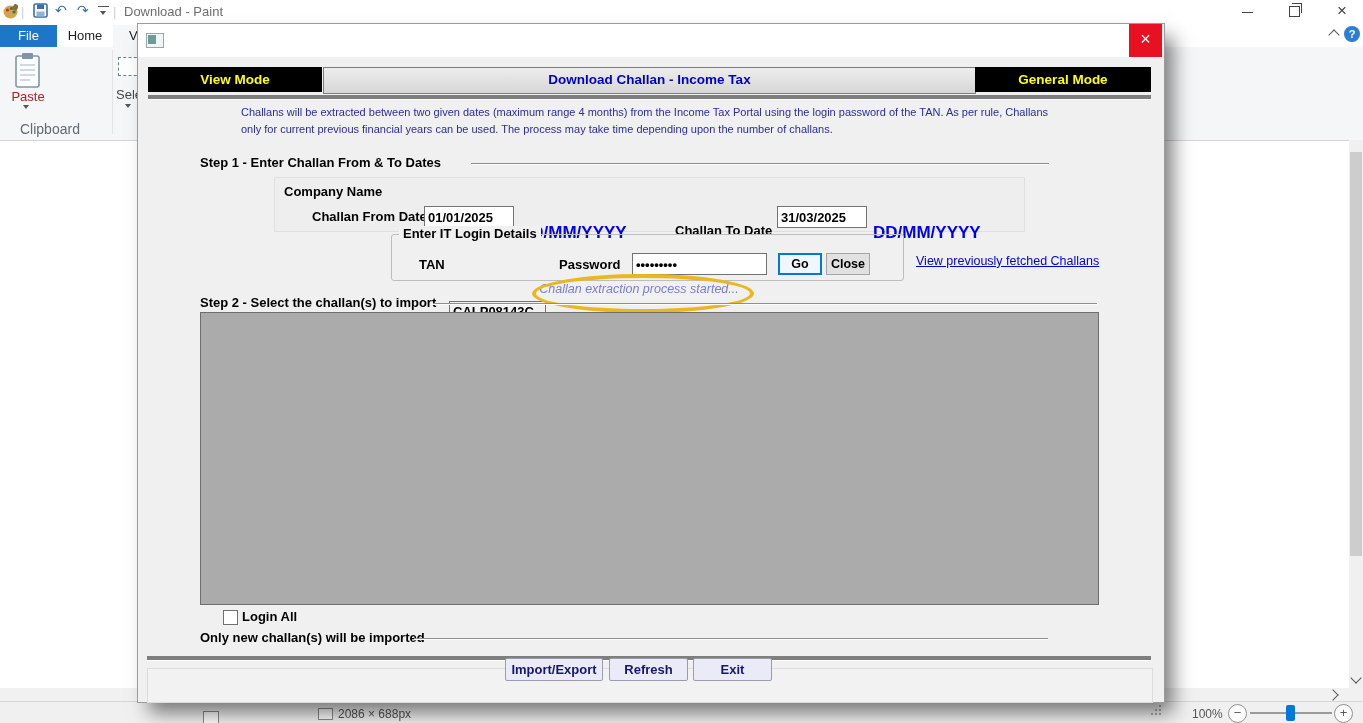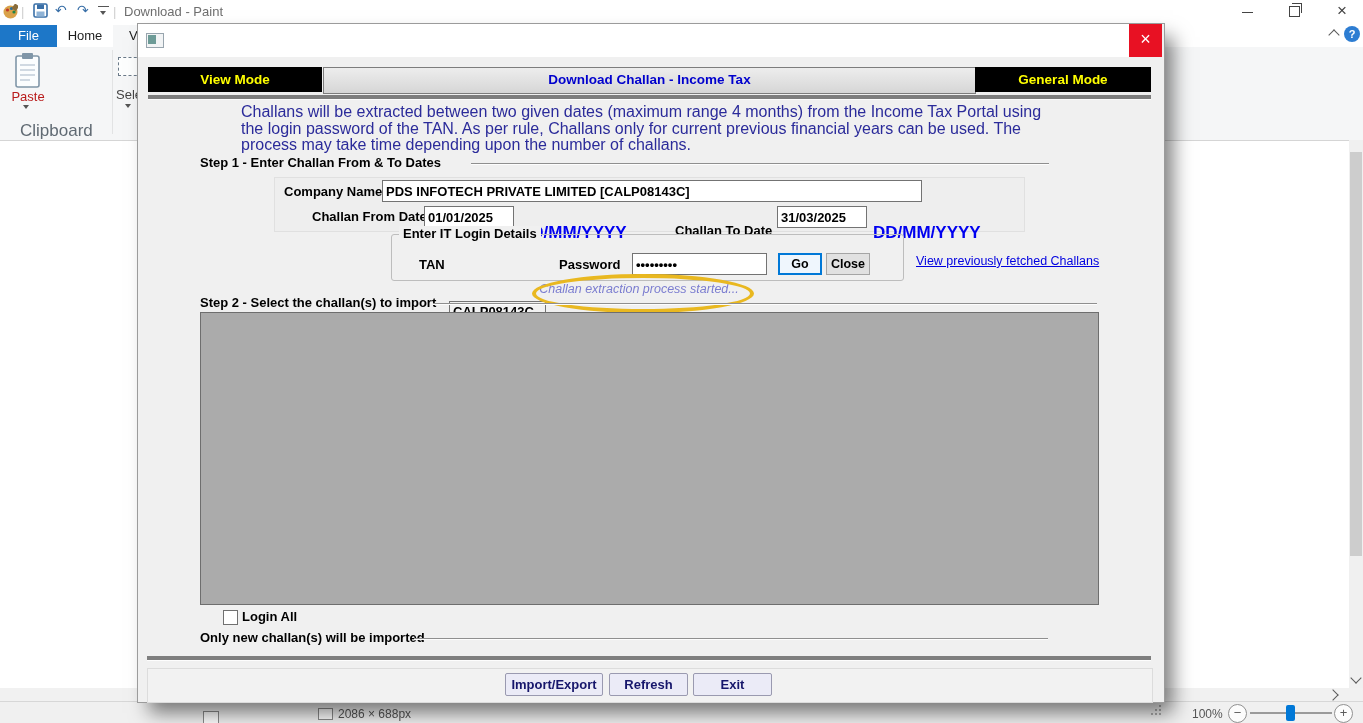--- a/index.html
+++ b/index.html
@@ -14,21 +14,21 @@
   .winbtn-min{left:1242px;top:12px;width:11px;height:1px;background:#444;}
   .winbtn-restore{left:1289px;top:6px;width:9px;height:9px;border:1px solid #444;background:#fff;}
   .winbtn-restore::before{content:"";position:absolute;left:2px;top:-4px;width:9px;height:9px;border:1px solid #444;border-bottom:none;border-left:none;}
   .winbtn-close{left:1333px;top:1px;width:18px;height:20px;color:#444;font-size:17px;line-height:20px;text-align:center;}
 
   .tab-file{left:0;top:25px;width:57px;height:22px;background:#1d77c8;color:#fff;font-size:13px;text-align:center;line-height:22px;}
   .tab-home{left:57px;top:25px;width:56px;height:22px;background:#ffffff;color:#1e1e1e;font-size:13px;text-align:center;line-height:22px;}
   .tab-view{left:113px;top:25px;width:45px;height:22px;color:#1e1e1e;font-size:13px;line-height:22px;padding-left:16px;background:#f5f6f7;}
   .ribbon{left:0;top:47px;width:1363px;height:93px;background:#f5f6f7;border-bottom:1px solid #d7d8d9;}
   .ribbon-grp-sep{left:112px;top:50px;width:1px;height:84px;background:#e2e3e4;}
-  .ribbon-label{color:#606a73;font-size:17px;}
+  .ribbon-label{color:#606a73;font-size:14px;}
   .disabled-label{color:#9aa0a6;font-size:13px;}
   .dd-arrow{width:0;height:0;border-left:3.5px solid transparent;border-right:3.5px solid transparent;border-top:4px solid #555;}
   .chev{width:7px;height:7px;border-right:1.6px solid #5a5a5a;border-bottom:1.6px solid #5a5a5a;}
   .chev-down{transform:rotate(45deg);}
   .chev-right{transform:rotate(-45deg);}
   .chev-up{transform:rotate(-135deg);}
   .help-circle{left:1344px;top:26px;width:16px;height:16px;border-radius:50%;background:#2d7dd2;color:#fff;font-size:11px;font-weight:bold;text-align:center;line-height:16px;}
 
   
   .canvas{left:0;top:140px;width:1363px;height:561px;background:#ffffff;border-top:1px solid #d5d5d5;}
@@ -45,39 +45,39 @@
 
   
   .dialog{left:137px;top:23px;width:1026px;height:678px;background:#f0f0f0;border:1px solid #9b9b9b;box-shadow:10px 12px 18px -2px rgba(0,0,0,0.5);}
   .dlg-titlebar{left:0;top:0;width:1024px;height:33px;background:#ffffff;}
   .dlg-icon{left:8px;top:9px;width:16px;height:13px;border:1px solid #98a5ae;background:#f2f4f5;}
   .dlg-icon::before{content:"";position:absolute;left:1px;top:1px;width:8px;height:9px;background:#6d9b97;}
   .dlg-close{left:991px;top:0;width:33px;height:33px;background:#e81123;color:#fff;font-size:18px;text-align:center;line-height:31px;}
   .mode-tab{top:43px;height:25px;background:#000;color:#ffff00;font-weight:bold;font-size:13.5px;text-align:center;line-height:25px;}
   .mode-center{left:185px;top:43px;width:651px;height:25px;background:linear-gradient(#ededed,#d6d6d6);border:1px solid #7d7d7d;color:#0000cd;font-weight:bold;font-size:13.5px;text-align:center;line-height:23px;}
   .bar{background:#7e7e7e;height:4px;box-shadow:0 1px 0 #fdfdfd;}
-  .intro{left:103px;top:80px;width:812px;color:#2b2b9a;font-size:16px;line-height:16.5px;}
+  .intro{left:103px;top:80px;width:812px;color:#2b2b9a;font-size:11px;line-height:16.5px;}
   .step-label{color:#000;font-size:13px;font-weight:bold;white-space:nowrap;}
   .etch{height:1px;background:#8f8f8f;box-shadow:0 1px 0 #fdfdfd;}
   .panel{left:136px;top:153px;width:749px;height:53px;background:#eeeeee;border:1px solid #e0e0e0;}
   .fld-label{color:#000;font-size:13px;font-weight:bold;white-space:nowrap;}
   .fmt{color:#0000f0;font-size:17px;font-weight:bold;margin-top:14px;}
   .txt{border:1px solid #737373;background:#fff;font-family:"Liberation Sans",sans-serif;font-size:13px;font-weight:bold;color:#000;padding:0 3px;box-sizing:border-box;}
   .txt.ro{background:#f1f1f1;}
   .fieldset{left:253px;top:210px;width:511px;height:45px;border:1px solid #bdbdbd;border-radius:3px;}
   .legend{left:261px;top:202px;background:#f0f0f0;padding:0 4px;font-size:13px;font-weight:bold;color:#000;}
   .btn-go{left:640px;top:229px;width:44px;height:22px;background:#eff6fd;border:2px solid #0078d7;font-family:"Liberation Sans",sans-serif;font-size:12.5px;font-weight:bold;color:#000;padding:0;}
   .btn-close{left:688px;top:229px;width:44px;height:22px;background:#e1e1e1;border:1px solid #a5a5a5;font-family:"Liberation Sans",sans-serif;font-size:12.5px;font-weight:bold;color:#000;padding:0;}
   .link{left:778px;top:230px;color:#0000e0;font-size:12.5px;text-decoration:underline;cursor:pointer;}
   .oval{left:394px;top:250px;width:214px;height:31px;border:4px solid #e9b820;border-radius:50%;}
   .status-msg{left:386px;top:258px;width:230px;text-align:center;color:#7b7dd0;font-size:12.5px;font-style:italic;}
   .listbox{left:62px;top:288px;width:897px;height:291px;background:#ababab;border:1px solid #6e6e6e;}
   .cb{left:85px;top:586px;width:13px;height:13px;background:#fff;border:1px solid #707070;}
   .footer{left:9px;top:644px;width:1004px;height:33px;background:#f2f2f2;border:1px solid #dcdcdc;}
-  .dlg-btn{top:649px;height:23px;background:#ebebf7;border:1px solid #9a9ab0;border-radius:2px;font-family:"Liberation Sans",sans-serif;font-size:13px;font-weight:bold;color:#16166b;padding:0;}
+  .dlg-btn{top:634px;height:23px;background:#ebebf7;border:1px solid #9a9ab0;border-radius:2px;font-family:"Liberation Sans",sans-serif;font-size:13px;font-weight:bold;color:#16166b;padding:0;}
 </style>
 </head>
 <body>
 
 <div class="abs titlebar">
   <svg class="abs" style="left:3px;top:4px" width="15" height="15" viewBox="0 0 15 15">
     <ellipse cx="7.5" cy="8" rx="7" ry="6.5" fill="#d9a24a"></ellipse>
     <circle cx="4.5" cy="6" r="1.6" fill="#c0392b"></circle>
     <circle cx="8.5" cy="4.5" r="1.6" fill="#2471a3"></circle>
     <circle cx="11" cy="8" r="1.6" fill="#1e8449"></circle>
@@ -175,21 +175,20 @@
 
   <div class="abs bar" style="left:10px;top:71px;width:1003px"></div>
 
   <div class="abs intro">Challans will be extracted between two given dates (maximum range 4 months) from the Income Tax Portal using the login password of the TAN. As per rule, Challans only for current  previous financial years can be used. The process may take time depending upon the number of challans.</div>
 
   <span class="abs step-label" style="left:62px;top:131px">Step 1 - Enter Challan From &amp; To Dates</span>
   <div class="abs etch" style="left:333px;top:139px;width:578px"></div>
 
   <div class="abs panel"></div>
   <span class="abs fld-label" style="left:146px;top:160px">Company Name</span>
-  <input class="abs txt" style="left: 244px; top: 156px; width: 540px; height: 22px;" value="PDS INFOTECH PRIVATE LIMITED [CALP08143C]">
   <span class="abs fld-label" style="left:174px;top:185px">Challan From Date</span>
   <input class="abs txt" style="left: 286px; top: 182px; width: 90px; height: 22px;" value="01/01/2025">
   <span class="abs fmt" style="left:381px;top:185px">DD/MM/YYYY</span>
   <span class="abs fld-label" style="left:537px;top:199px">Challan To Date</span>
   <input class="abs txt" style="left: 639px; top: 182px; width: 90px; height: 22px;" value="31/03/2025">
   <span class="abs fmt" style="left:735px;top:185px">DD/MM/YYYY</span>
 
   <div class="abs fieldset"></div>
   <span class="abs legend">Enter IT Login Details</span>
   <span class="abs fld-label" style="left:281px;top:233px">TAN</span>

